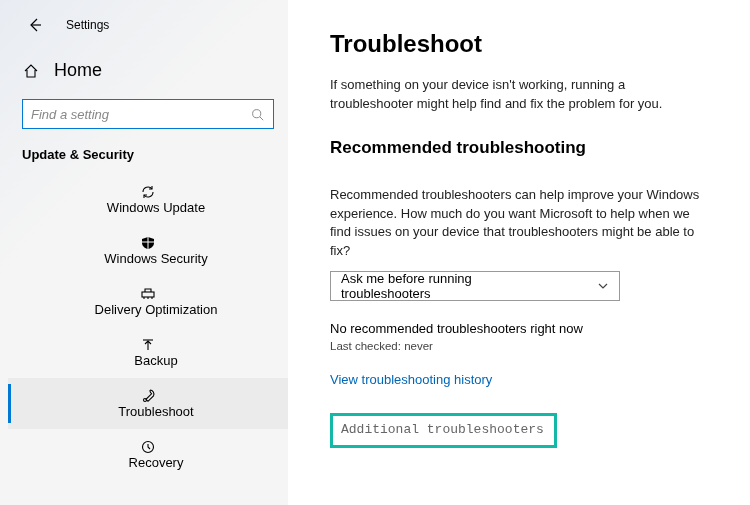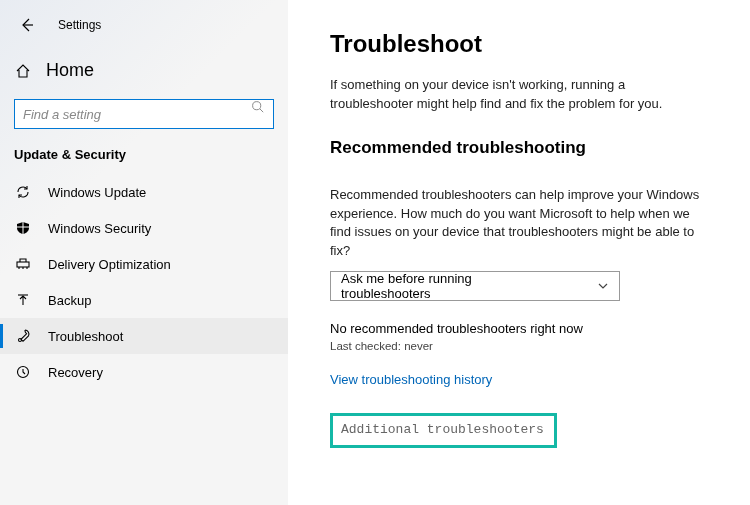--- a/index.html
+++ b/index.html
@@ -10,21 +10,21 @@
     background: #fff;
     width: 750px;
     height: 505px;
     overflow: hidden;
     display: flex;
   }
   .sidebar {
     width: 288px;
     height: 100%;
     background: linear-gradient(135deg, #e8ecf2 0%, #f5f5f5 35%, #f5f5f5 100%);
-    padding: 10px 0 0 0;
+    padding: 10px 0 0 8px;
     position: relative;
   }
   .topbar {
     display: flex;
     align-items: center;
     padding: 6px 14px 10px 18px;
   }
   .back-btn {
     width: 18px; height: 18px;
     display: flex; align-items: center; justify-content: center;
@@ -43,20 +43,21 @@
     cursor: pointer;
   }
   .home-row .ic { width: 18px; display:flex; justify-content:center; }
   .home-row .lbl { margin-left: 14px; font-size: 18px; }
   .searchbox {
     margin: 0 14px 18px 14px;
     height: 30px;
     border: 1px solid #0078d4;
     background: #fff;
     display: flex;
+    align-items: center;
     padding: 0 8px;
   }
   .searchbox input {
     flex: 1;
     border: none;
     outline: none;
     font-size: 13px;
     color: #555;
     background: transparent;
   }
@@ -67,20 +68,21 @@
     font-weight: 600;
     font-size: 13px;
   }
   .navlist { }
   .navitem {
     display: flex;
     align-items: center;
     padding: 10px 14px;
     cursor: pointer;
     position: relative;
+    flex-direction: column;
   }
   .navitem.selected::before {
     content: "";
     position: absolute;
     left: 0; top: 6px; bottom: 6px;
     width: 3px;
     background: #0078d4;
   }
   .navitem.selected { background: rgba(0,0,0,0.04); }
   .navitem .ic { width: 18px; display:flex; justify-content:center; color:#333; }

